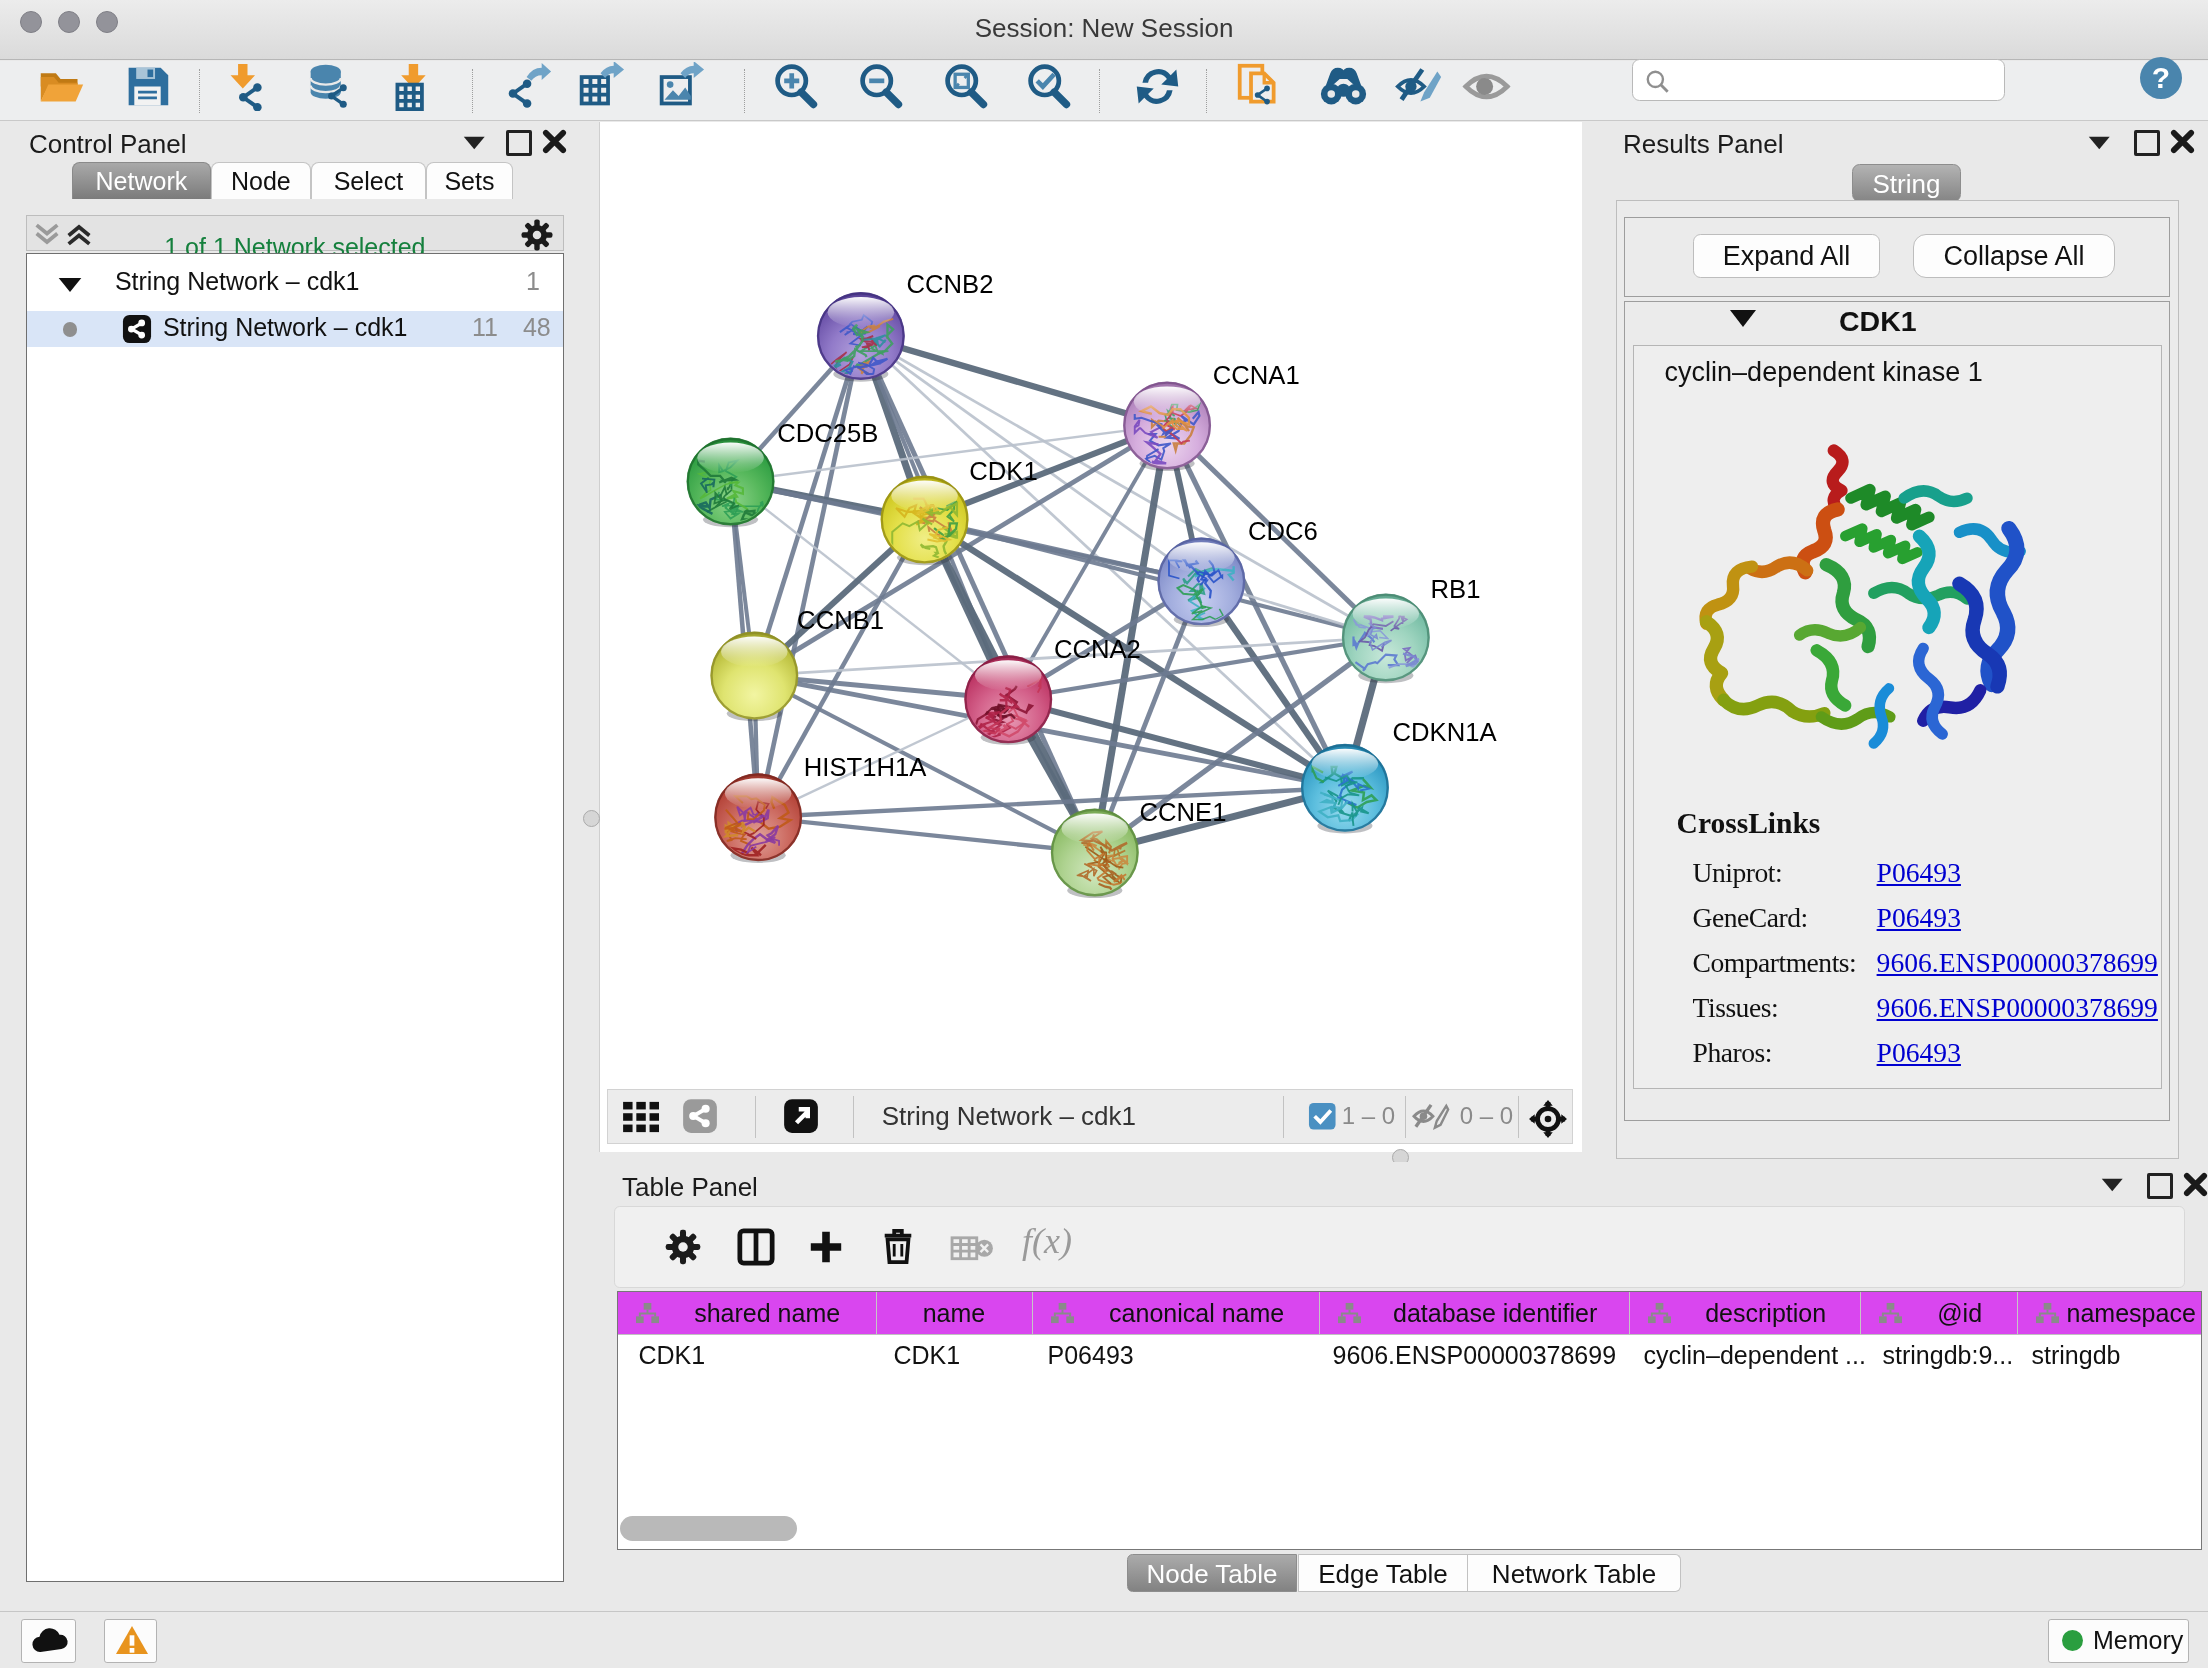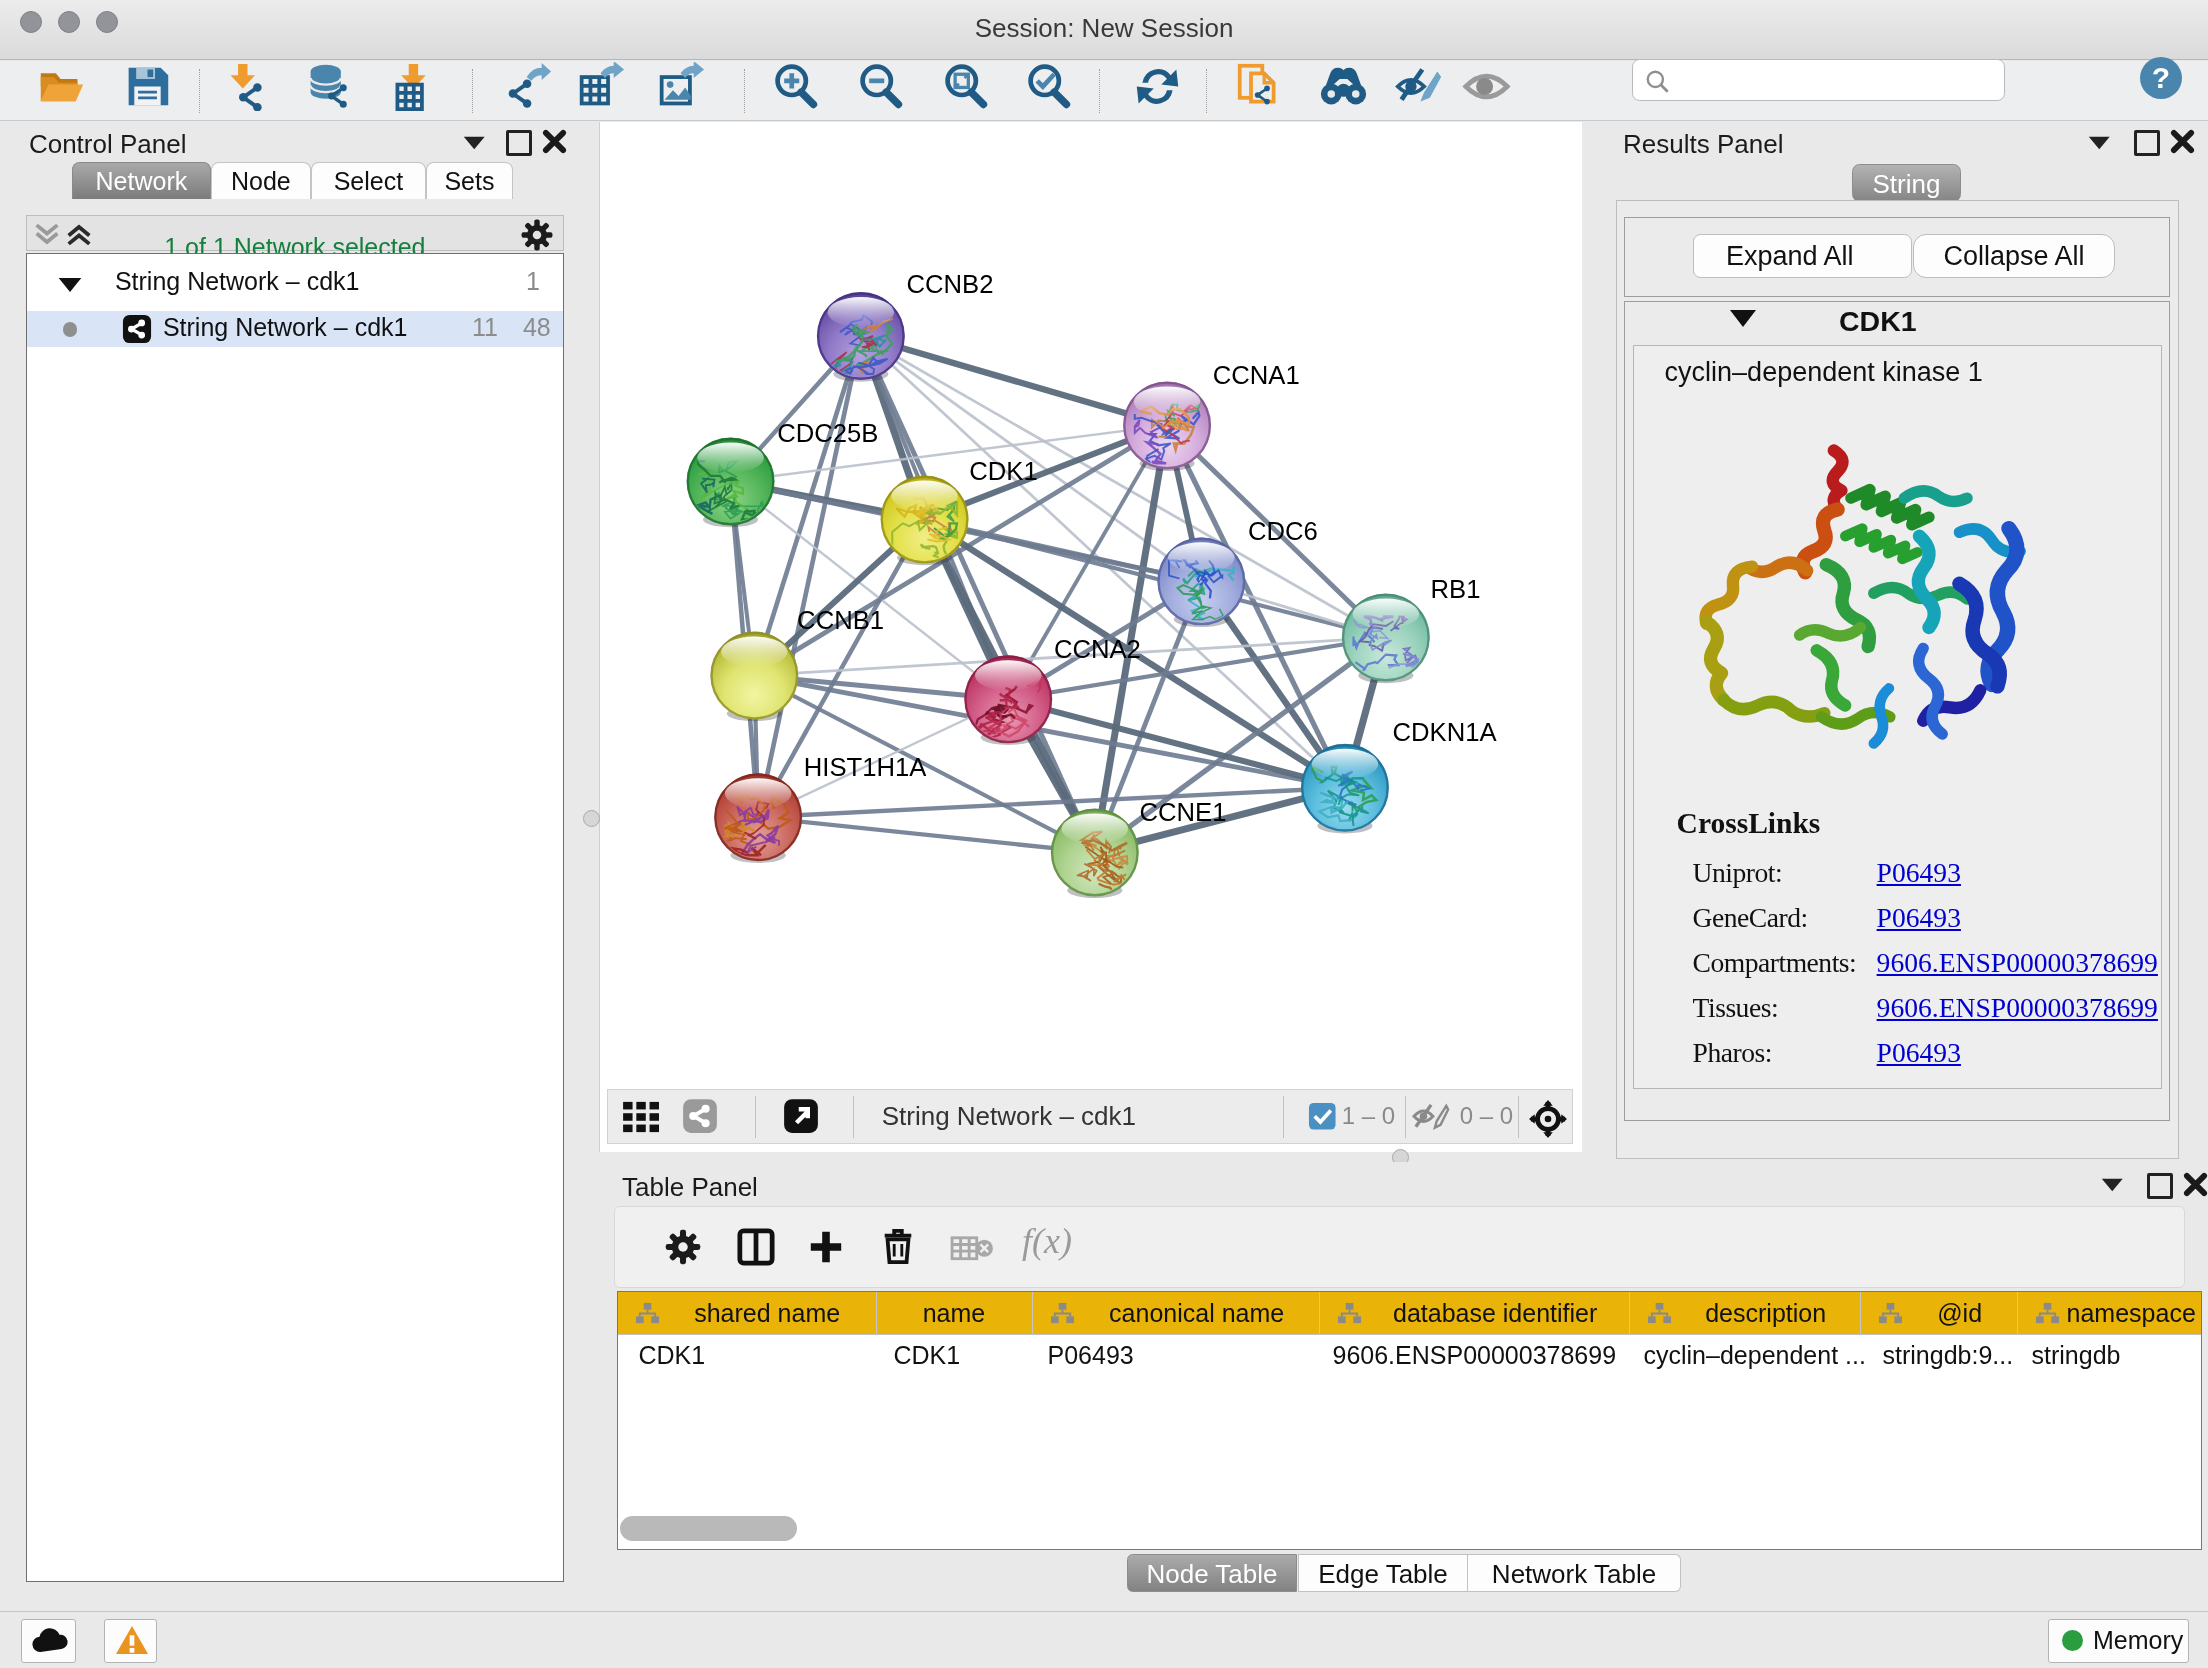--- a/index.html
+++ b/index.html
@@ -663,21 +663,21 @@
     <svg class="abs" style="left:499px;top:9.5px" width="28.5" height="21" viewBox="0 0 30 22">
         <path d="M4 5 h22 l-11 13z" fill="#222"></path>
       </svg>
     <div class="abs" style="left:548px;top:7.6px;width:20px;height:20px;border:3.3px solid #222;border-radius:1.9px;"></div>
     <svg class="abs" style="left:584px;top:6.7px" width="25" height="25" viewBox="0 0 26 26">
         <path d="M4 4 L22 22 M22 4 L4 22" stroke="#1a1a1a" stroke-width="6" stroke-linecap="round"></path>
       </svg>
     <div class="abs" style="left:266px;top:42px;width:107px;height:36px;background:linear-gradient(#b3b3b3,#858585);border:1px solid #8d8d8d;border-radius:7.6px;color:#fff;font-size:26px;text-align:center;line-height:38px;">String</div>
     <div class="abs" style="left:30px;top:78px;width:561px;height:957px;background:#ebebeb;border:1px solid #bdbdbd;"></div>
     <div class="abs" style="left:38px;top:95px;width:544px;height:78px;background:#ebebeb;border:1px solid #9d9d9d;">
-      <div class="abs" style="left:68px;top:16px;width:185px;height:42px;background:#fdfdfd;border:1px solid #bdbdbd;border-radius:7.6px;font-size:27px;text-align:left;line-height:42px;color:#111;padding-left:32px;">Expand All</div>
+      <div class="abs" style="left:68px;top:16px;width:185px;height:42px;background:#fdfdfd;border:1px solid #bdbdbd;border-radius:7.6px;font-size:27px;text-align:center;line-height:42px;color:#111;">Expand All</div>
       <div class="abs" style="left:288px;top:16px;width:200px;height:42px;background:#fdfdfd;border:1px solid #bdbdbd;border-radius:13px;font-size:27px;text-align:center;line-height:42px;color:#111;">Collapse All</div>
     </div>
     <div class="abs" style="left:38px;top:179px;width:544px;height:818px;background:#ebebeb;border:1px solid #9d9d9d;">
       <div class="abs" style="left:105px;top:7.6px;width:0;height:0;border-left:13.3px solid transparent;border-right:13.3px solid transparent;border-top:17px solid #111;"></div>
       <div class="abs" style="left:214px;top:2.9px;font-size:28.5px;font-weight:bold;color:#111;">CDK1</div>
       <div class="abs" style="left:7.6px;top:43px;width:527px;height:742px;background:#eeeeee;border:1px solid #b5b5b5;">
         <div class="abs" style="left:31px;top:11.4px;font-size:27px;color:#111;">cyclin–dependent kinase 1</div>
         <div class="abs" style="left:40px;top:95px;"><svg width="371" height="333" viewBox="0 0 390 350">
 <g fill="none" stroke-linecap="round" stroke-linejoin="round">
 <path d="M168 10 q16 10 4 22 t4 20 q-14 8 -4 20" stroke="#b81c1c" stroke-width="13"></path>
@@ -758,21 +758,21 @@
           <g stroke="#a8a8a8" stroke-width="3" fill="none">
             <rect x="2" y="4" width="26" height="22"></rect>
             <path d="M2 11 h26 M2 18 h26 M11 4 v22 M20 4 v22"></path>
           </g>
           <circle cx="36" cy="15" r="9" fill="#a8a8a8"></circle>
           <path d="M32 11 l8 8 M40 11 l-8 8" stroke="#f0f0f0" stroke-width="2.5"></path>
         </svg>
       <span class="abs" style="left:407px;top:13.3px;font-family:'Liberation Serif',serif;font-style:italic;font-size:36px;color:#9a9a9a;">f(x)</span>
     </div>
     <div class="abs" style="left:28.5px;top:129px;width:1585px;height:259px;background:#fff;border:1.9px solid #777;box-sizing:border-box;">
-      <div class="abs" style="left:0;top:0;width:100%;height:42px;background:#eab308;border-bottom:1px solid #c0c0c0;">
+      <div class="abs" style="left:0;top:0;width:100%;height:42px;background:#d946ef;border-bottom:1px solid #c0c0c0;">
           <div class="abs" style="left:0px;top:0;width:257px;height:42px;">
             <svg class="abs" style="left:17px;top:9.5px" width="25" height="23" viewBox="0 0 26 24">
               <g fill="#8a8a8a">
                 <rect x="9" y="1" width="8" height="7"></rect>
                 <rect x="1" y="15" width="8" height="7"></rect>
                 <rect x="17" y="15" width="8" height="7"></rect>
               </g>
               <path d="M13 8 v4 M5 15 v-3 h16 v3" stroke="#8a8a8a" stroke-width="2" fill="none"></path>
             </svg>
             <div style="position:absolute;left:48px;right:5.7px;top:6.7px;text-align:center;font-size:25px;color:#111;white-space:nowrap;overflow:hidden;">shared name</div>

